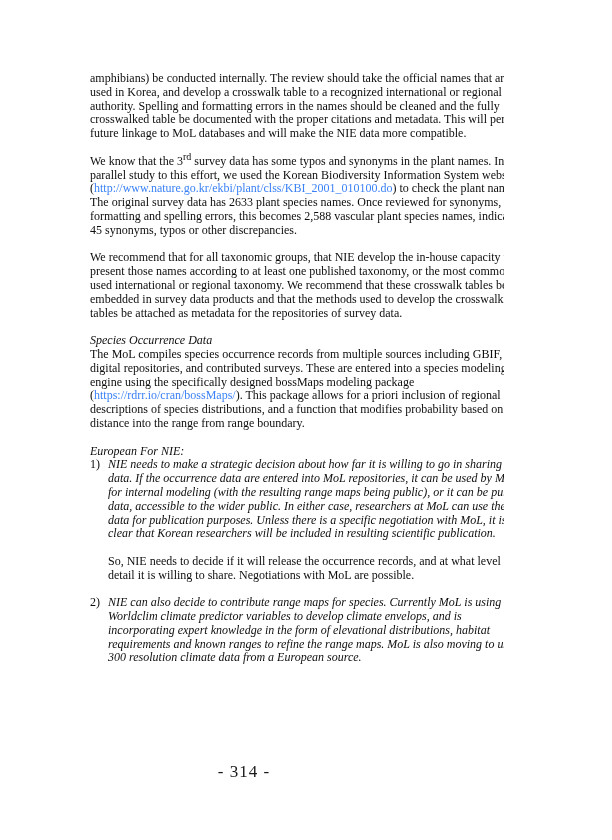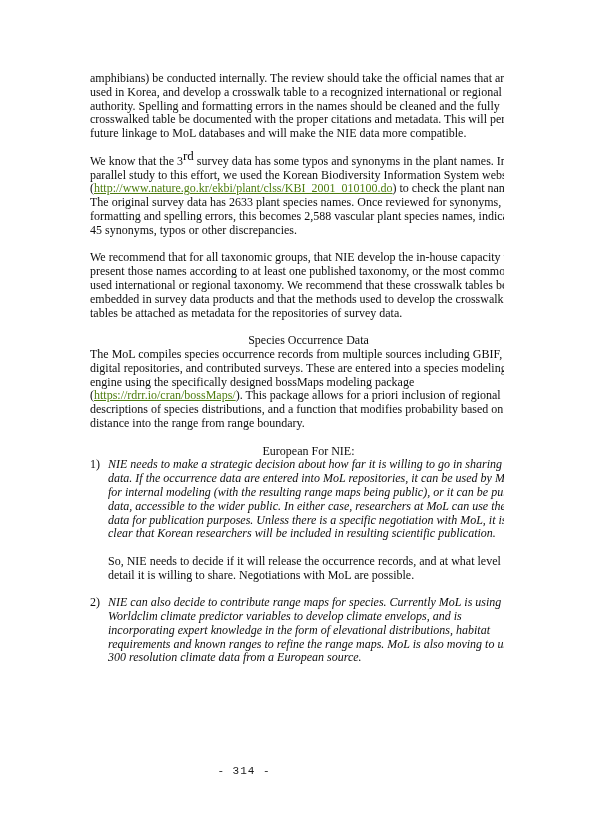--- a/index.html
+++ b/index.html
@@ -22,31 +22,30 @@
     position: absolute;
     left: 90px;
     top: 72px;
     width: 437px;
     text-align: left;
   }
   .para {
     margin: 0 0 13.8px 0;
   }
   .heading {
+    font-style: italic;
     margin: 0;
-    text-align: center;
   }
   sup.ord {
-    font-size: 13px;
+    font-size: 10px;
     line-height: 0;
     vertical-align: super;
   }
   a.doclink {
-    color: #4d7c0f;
-    text-decoration: underline;
+    color: #3b82f6;
     cursor: pointer;
   }
   .list-item {
     display: flex;
     margin: 0;
   }
   .list-marker {
     flex: 0 0 18px;
     width: 18px;
   }
@@ -56,22 +55,22 @@
   }
   .list-continuation {
     margin: 13.8px 0 13.8px 18px;
   }
   .page-footer {
     position: absolute;
     left: 0;
     right: 16px;
     top: 765px;
     text-align: center;
-    font-family: Liberation Mono, monospace;
-    font-size: 11px;
+    font-family: Liberation Serif, serif;
+    font-size: 17px;
     color: #1a1a1a;
     letter-spacing: 1px;
   }
 </style>
 </head>
 <body>
 
 <div class="page">
   <div class="content">
 

